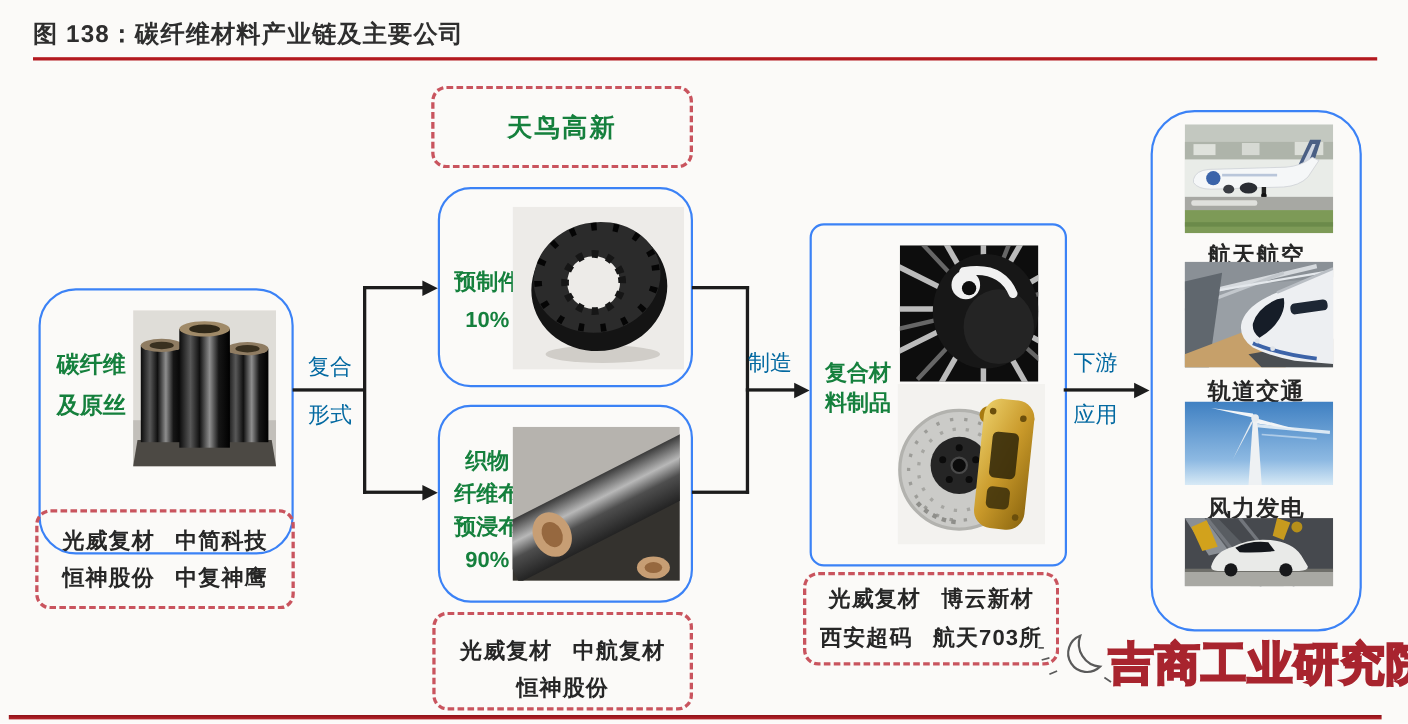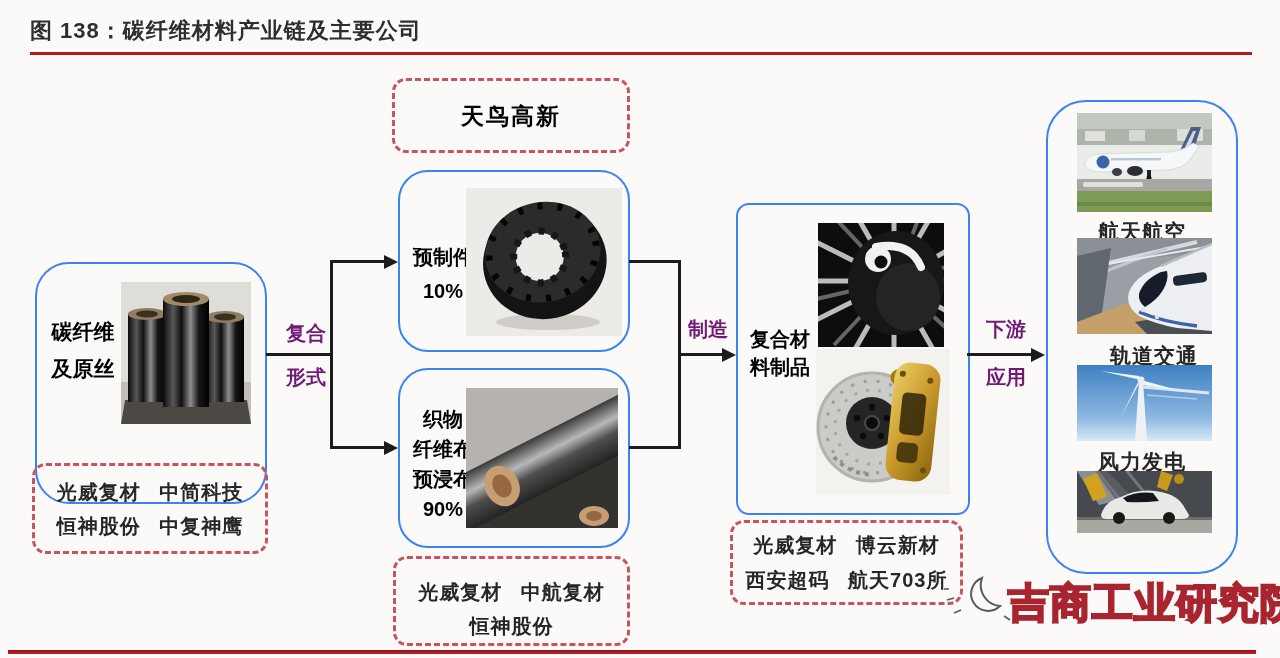--- a/index.html
+++ b/index.html
@@ -11,27 +11,27 @@
   }
   .abs{position:absolute;}
   
   .fig-title{left:30px;top:16px;font-size:22px;font-weight:700;letter-spacing:1px;color:#2e2e2e;}
   .title-rule{left:30px;top:52px;width:1222px;height:3px;background:#b3191f;}
   .bottom-rule{left:8px;top:650px;width:1248px;height:4px;background:linear-gradient(#8e1117,#b8252c);}
   
   .box-solid{border:2px solid #3b82f6;border-radius:34px;box-sizing:border-box;background:transparent;}
   .box-dashed{border:3px dashed #c9545e;border-radius:14px;box-sizing:border-box;
     display:flex;flex-direction:column;align-items:center;justify-content:center;text-align:center;}
-  .node-label{font-size:20px;font-weight:600;line-height:34px;text-align:center;color:#000000;}
+  .node-label{font-size:20px;font-weight:600;line-height:34px;text-align:center;color:#15803d;}
   .companies{font-size:20px;font-weight:600;line-height:34px;color:#262626;word-spacing:12px;letter-spacing:1px;}
   
   .hline{height:3px;background:#1c1c1c;}
   .vline{width:3px;background:#1c1c1c;}
   .arrow-right{width:0;height:0;border-top:7px solid transparent;border-bottom:7px solid transparent;border-left:14px solid #1c1c1c;}
-  .arrow-label{font-size:20px;font-weight:700;text-align:center;color:#701a75;}
+  .arrow-label{font-size:20px;font-weight:400;text-align:left;color:#0369a1;}
   
   .photo{display:block;}
   .app-label{width:100%;text-align:center;font-size:21px;font-weight:600;color:#262626;letter-spacing:1px;}
   
   .watermark-text{
     left:1008px;top:576px;font-size:41px;font-weight:700;letter-spacing:1px;
     color:rgba(255,255,255,0.05);
     -webkit-text-stroke:2.2px #a8242e;
     z-index:9;white-space:nowrap;
   }
@@ -267,21 +267,21 @@
         <polygon points="0,84 58,62 92,96 0,96" fill="#c6a06a"></polygon>
         <polygon points="58,84 135,70 135,96 70,96" fill="#4a4e52"></polygon>
         <path d="M135 6 L84 28 Q58 38 52 54 Q48 68 62 78 Q78 86 100 90 L135 93 Z" fill="#edeff2"></path>
         <path d="M135 6 L84 28" stroke="#b9bec4" stroke-width="2.5" fill="none"></path>
         <path d="M84 34 Q66 42 62 56 Q61 64 68 69 Q80 62 86 52 Q92 42 90 33 Z" fill="#161d28"></path>
         <rect x="96" y="36" width="34" height="10" rx="4" fill="#1e2734" transform="rotate(-8 113 41)"></rect>
         <path d="M62 74 Q86 84 120 88" stroke="#3c63a8" stroke-width="3.5" fill="none"></path>
         <circle cx="66" cy="72" r="2.2" fill="#dfe3e8"></circle>
           <circle cx="80" cy="79" r="2.2" fill="#dfe3e8"></circle>
       </svg>
-      <div class="abs app-label" style="top:240px;padding-left:12px;">轨道交通</div>
+      <div class="abs app-label" style="top:240px;">轨道交通</div>
     </div>
 
     <div>
       <svg class="abs photo" style="left:29px;top:263px;" width="135" height="76" viewBox="0 0 135 76">
         <defs>
           <linearGradient id="gsky" x1="0" y1="0" x2="0" y2="1">
             <stop offset="0" stop-color="#3f80c2"></stop>
               <stop offset="0.7" stop-color="#8db9e2"></stop>
               <stop offset="1" stop-color="#d8eaf6"></stop>
           </linearGradient>

